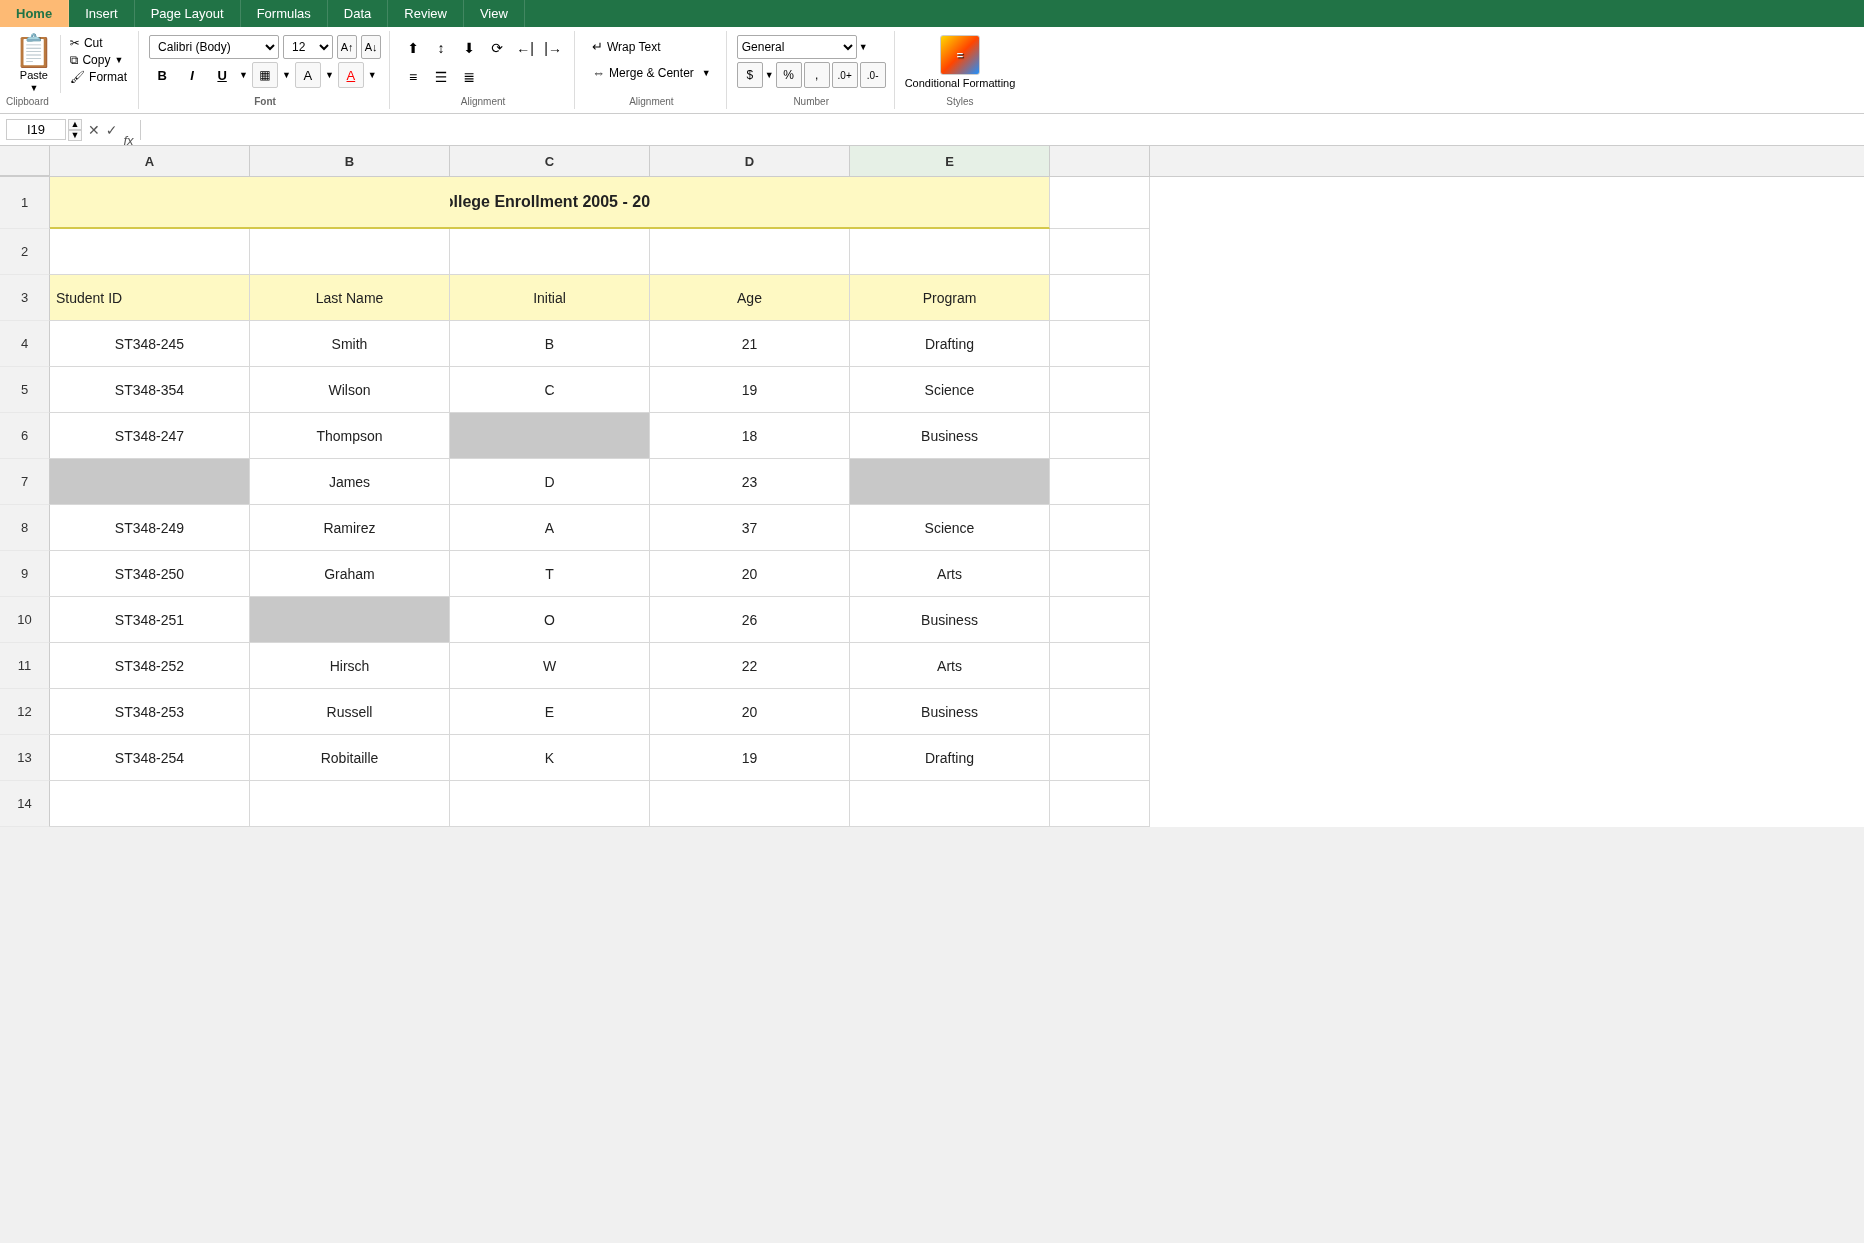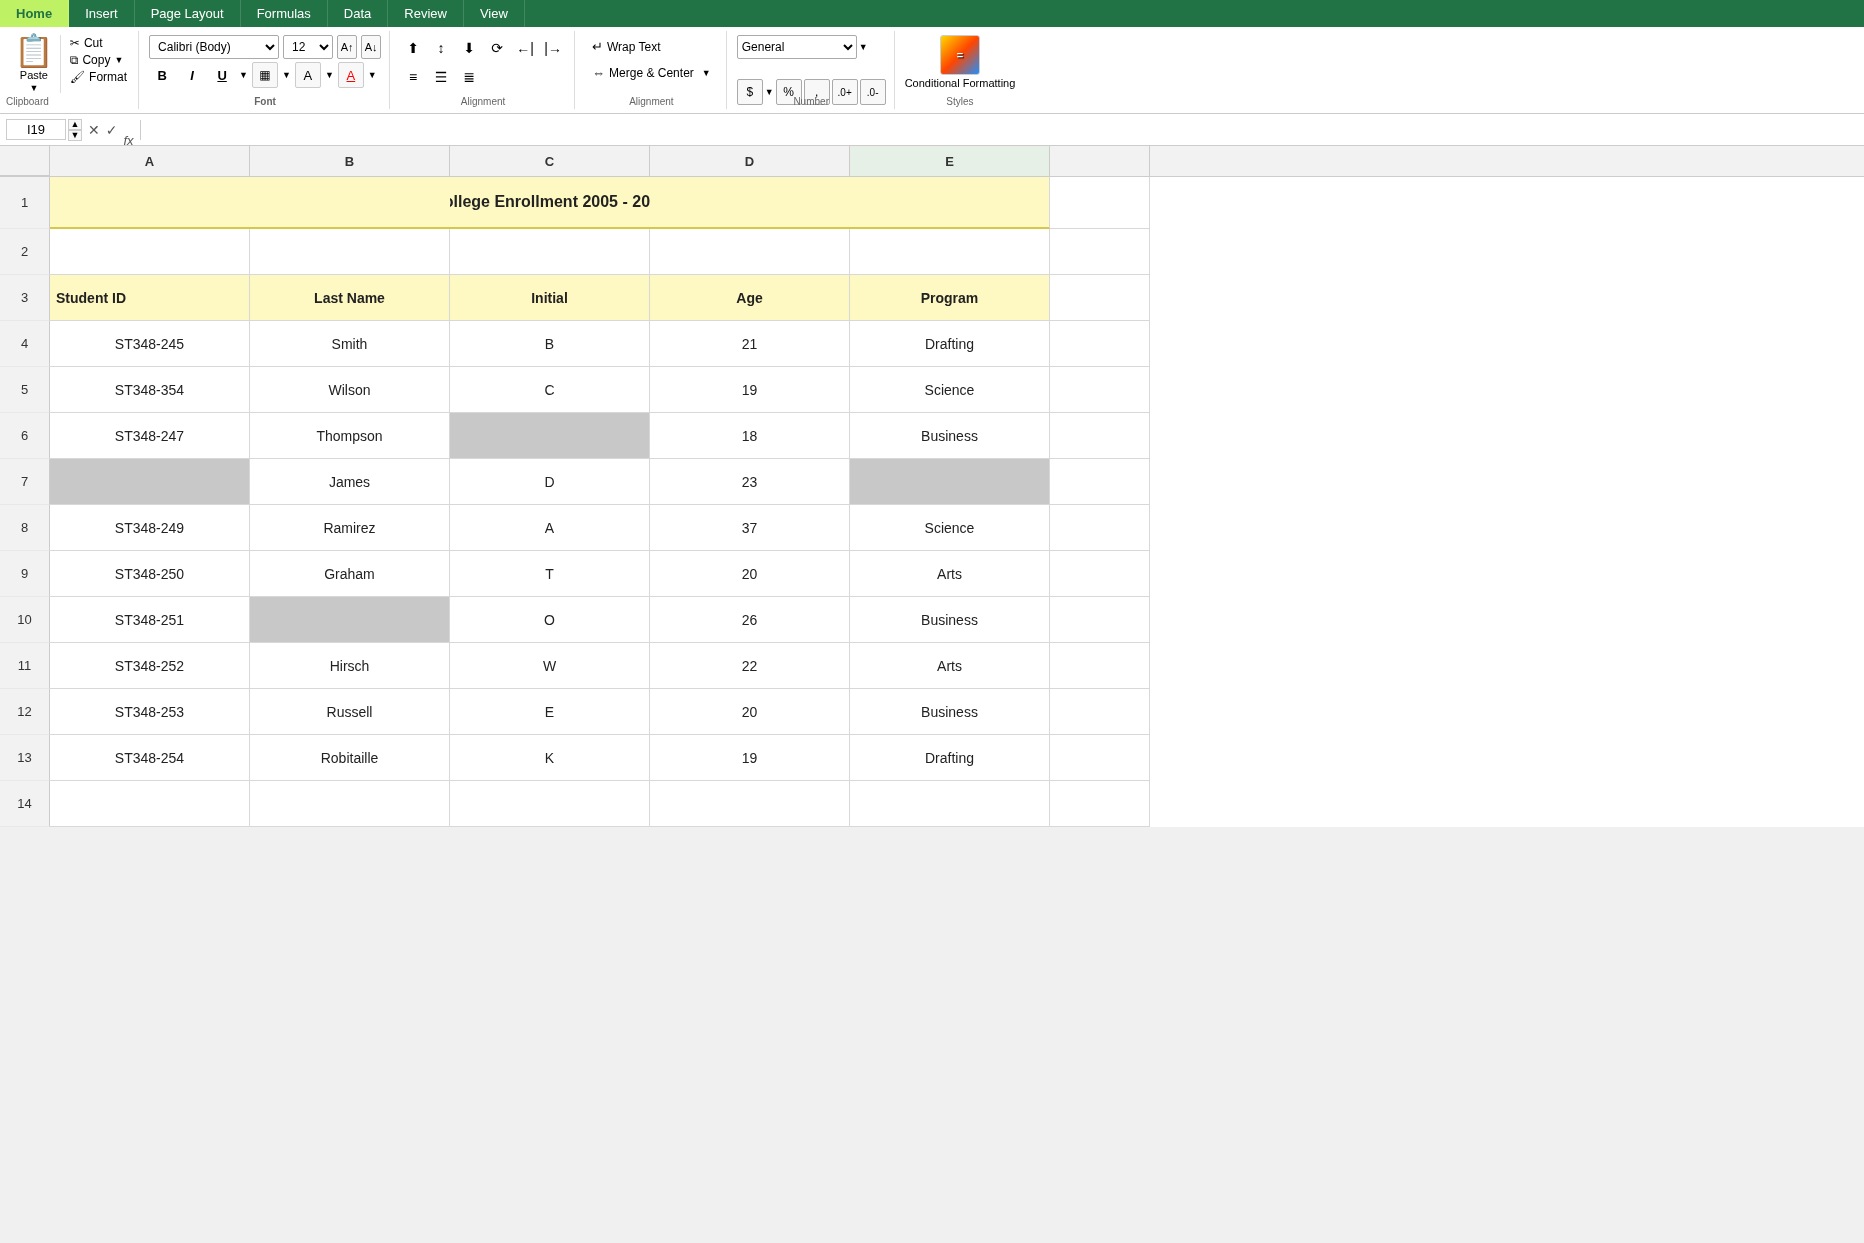--- a/index.html
+++ b/index.html
@@ -5,21 +5,21 @@
     * { box-sizing: border-box; margin: 0; padding: 0; }
     body { font-family: 'Segoe UI', Arial, sans-serif; font-size: 13px; background: #f0f0f0; overflow: hidden; }
 
     
     .ribbon { background: #fff; border-bottom: 1px solid #ccc; user-select: none; }
     .ribbon-tabs { display: flex; background: #217346; }
     .ribbon-tab {
       padding: 6px 16px; color: #fff; font-size: 13px; cursor: pointer;
       border-right: 1px solid rgba(255,255,255,0.15);
     }
-    .ribbon-tab.active { background: #bef264; color: #217346; font-weight: 600; }
+    .ribbon-tab.active { background: #fdba74; color: #217346; font-weight: 600; }
     .ribbon-content { display: flex; align-items: stretch; padding: 4px 6px; gap: 2px; min-height: 82px; }
     .ribbon-group {
       display: flex; flex-direction: column; align-items: center; justify-content: space-between;
       border-right: 1px solid #ddd; padding: 4px 8px; min-width: 50px;
     }
 
     
     .paste-area { display: flex; flex-direction: column; align-items: center; justify-content: center; gap: 2px; cursor: pointer; }
     .paste-icon { font-size: 32px; line-height: 1; }
     .paste-label { font-size: 11px; }
@@ -49,21 +49,21 @@
     
     .align-group { border-right: 1px solid #ddd; padding: 4px 8px; display: flex; flex-direction: column; gap: 3px; }
     .align-row { display: flex; gap: 2px; }
     .align-btn { width: 26px; height: 26px; border: 1px solid transparent; border-radius: 2px; background: transparent; cursor: pointer; font-size: 14px; display: flex; align-items: center; justify-content: center; }
 
     
     .wrap-group { border-right: 1px solid #ddd; padding: 4px 8px; display: flex; flex-direction: column; gap: 3px; }
     .wrap-btn { display: flex; align-items: center; gap: 4px; padding: 3px 6px; border: 1px solid transparent; border-radius: 2px; cursor: pointer; font-size: 12px; }
 
     
-    .number-group { border-right: 1px solid #ddd; padding: 4px 8px; display: flex; flex-direction: column; gap: 20px; min-width: 100px; }
+    .number-group { border-right: 1px solid #ddd; padding: 4px 8px; display: flex; flex-direction: column; gap: 3px; min-width: 100px; }
     .num-select { width: 120px; height: 24px; border: 1px solid #aaa; border-radius: 2px; font-size: 12px; background: #fff; }
     .num-btns { display: flex; gap: 2px; }
     .num-btn { width: 26px; height: 26px; border: 1px solid #aaa; border-radius: 2px; background: #f8f8f8; cursor: pointer; font-size: 12px; }
 
     
     .cond-group { padding: 4px 8px; display: flex; flex-direction: column; align-items: center; justify-content: space-between; min-height: 74px; cursor: pointer; }
 
     
     .formula-bar {
       display: flex; align-items: center; background: #fff; border-bottom: 1px solid #ccc;
@@ -100,21 +100,21 @@
       font-size: 14px; color: #222; overflow: hidden; white-space: nowrap;
       background: #fff;
     }
     .cell.center { justify-content: center; }
     .cell.bold-text { font-weight: 700; }
     .cell.title-cell {
       background: #fef9c3; font-weight: 700; font-size: 16px;
       justify-content: center; border-bottom: 2px solid #d4c84a;
     }
     .cell.header-cell {
-      background: #fef9c3; font-weight: 700; font-size: 14px;
+      background: #fef9c3; font-weight: 400; font-size: 14px;
     }
     .cell.gray-cell { background: #c8c8c8; }
 
     
     .col-a { width: 200px; min-width: 200px; }
     .col-b { width: 200px; min-width: 200px; }
     .col-c { width: 200px; min-width: 200px; }
     .col-d { width: 200px; min-width: 200px; }
     .col-e { width: 200px; min-width: 200px; }
     .col-extra { width: 100px; min-width: 100px; }

